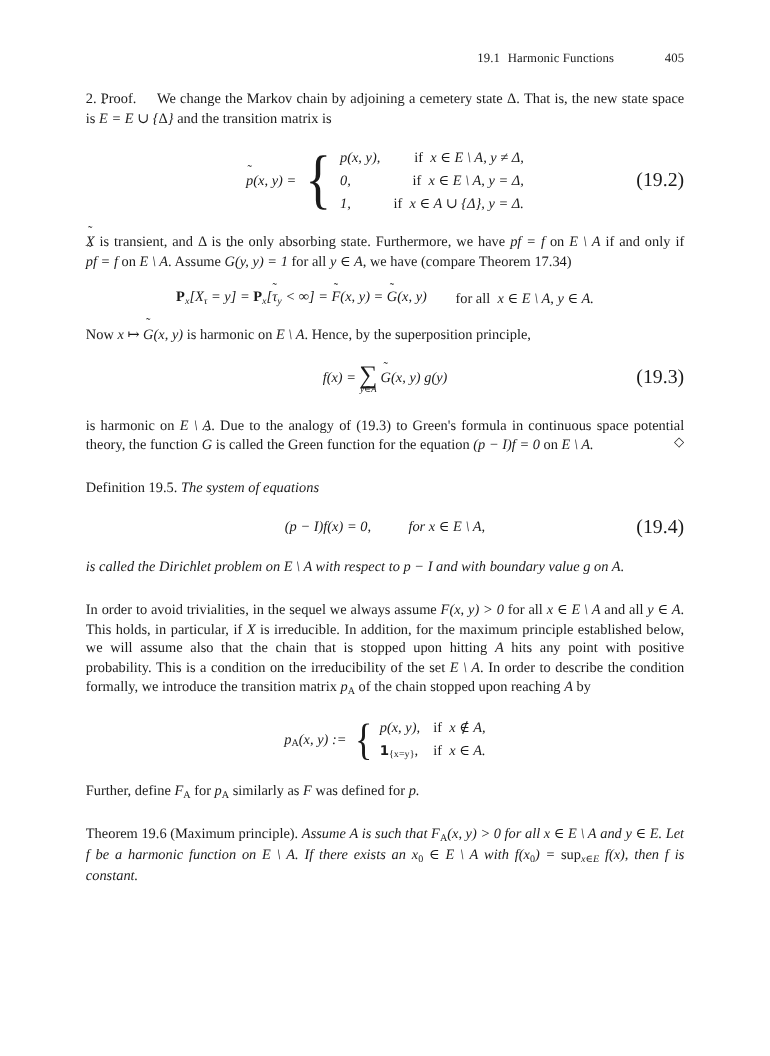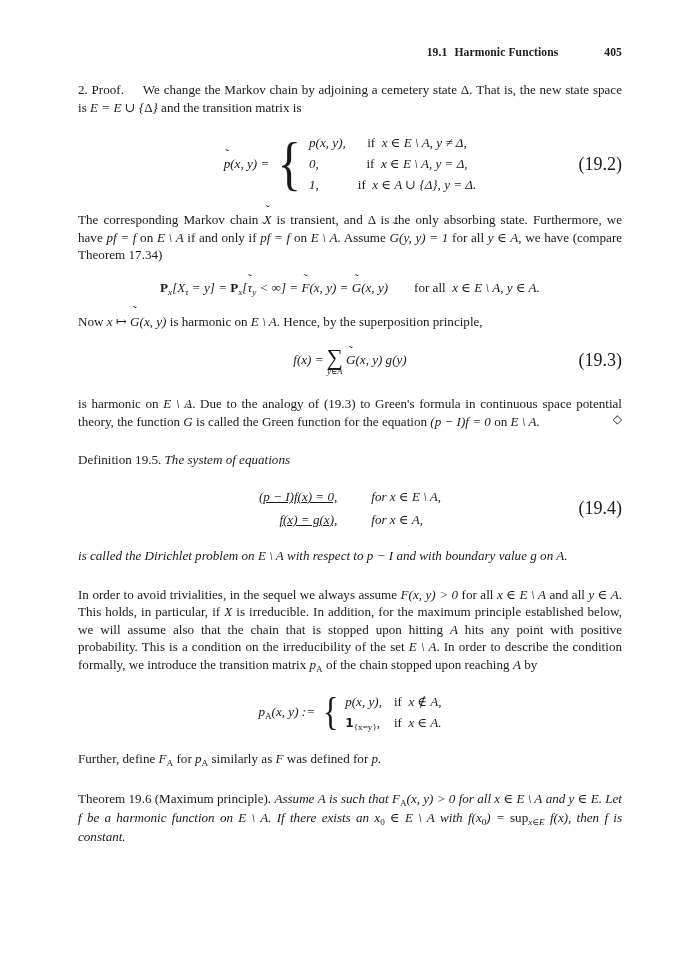--- a/index.html
+++ b/index.html
@@ -29,21 +29,20 @@
 
   
   .runhead {
     display: flex;
     justify-content: flex-end;
     align-items: baseline;
     font-size: 11.6px;
     letter-spacing: 0.1px;
     margin-bottom: 22px;
     color: #1a1a1a;
-    font-weight: bold;
   }
   .runhead .sec-num { margin-right: 7px; }
   .runhead .sec-title { margin-right: 46px; }
   .runhead .page-no { }
 
   
   p.para {
     font-size: 13.1px;
     line-height: 1.345;
     margin: 0 0 0 0;
@@ -127,21 +126,21 @@
   .caseval, .casecond {
     display: table-cell;
     white-space: nowrap;
     padding: 1.6px 0;
     line-height: 1.36;
   }
   .caseval {
     text-align: left;
     padding-right: 12px;
   }
-  .casecond { text-align: center; }
+  .casecond { text-align: right; }
 
   
   .sumop {
     display: inline-flex;
     flex-direction: column;
     align-items: center;
     vertical-align: middle;
     margin: 0 3px;
     position: relative;
     top: 2px;
@@ -160,21 +159,21 @@
 
   
   .alignrows { display: table; margin: 0 auto; }
   .alignrow { display: table-row; }
   .acell-l, .acell-r {
     display: table-cell;
     white-space: nowrap;
     padding: 3px 0;
     line-height: 1.3;
   }
-  .acell-l { text-align: right; padding-right: 34px; text-decoration: underline; }
+  .acell-l { text-align: right; padding-right: 34px; }
   .acell-r { text-align: left; }
 
   .eqtag-center {
     position: absolute;
     right: 0;
     top: 50%;
     transform: translateY(-50%);
     font-size: 18px;
   }
 
@@ -241,21 +240,20 @@
             </span>
           </span>
         </div>
       </div>
       <span class="eqtag-center">(19.2)</span>
     </div>
 
     <div class="block-gap-md"></div>
 
     <p class="para">
-      <span>The corresponding Markov chain</span>
       <span class="mi acc"><span class="ac">˜</span>X</span>
       <span>is transient, and</span>
       <span class="mup">Δ</span>
       <span>is the only absorbing state.</span>
       <span>Furthermore, we have</span>
       <span class="mi nbsp">pf = f</span>
       <span>on</span>
       <span class="mi nbsp">E \ A</span>
       <span>if and only if</span>
       <span class="mi nbsp"><span class="acc"><span class="ac">˜</span>p</span>f = f</span>
@@ -324,24 +322,20 @@
       <span class="ital">The system of equations</span>
     </p>
 
     <div class="block-gap-md"></div>
 
     <div class="display">
       <div class="alignrows">
         <div class="alignrow">
           <span class="acell-l mi">(p − I)f(x) = 0,</span>
           <span class="acell-r mi ital">for  x ∈ E \ A,</span>
-        </div>
-        <div class="alignrow">
-          <span class="acell-l mi">f(x) = g(x),</span>
-          <span class="acell-r mi ital">for  x ∈ A,</span>
         </div>
       </div>
       <span class="eqtag-center">(19.4)</span>
     </div>
 
     <div class="block-gap-md"></div>
 
     <p class="para ital">
       <span>is called the</span>
       <span class="bold">Dirichlet problem</span>

